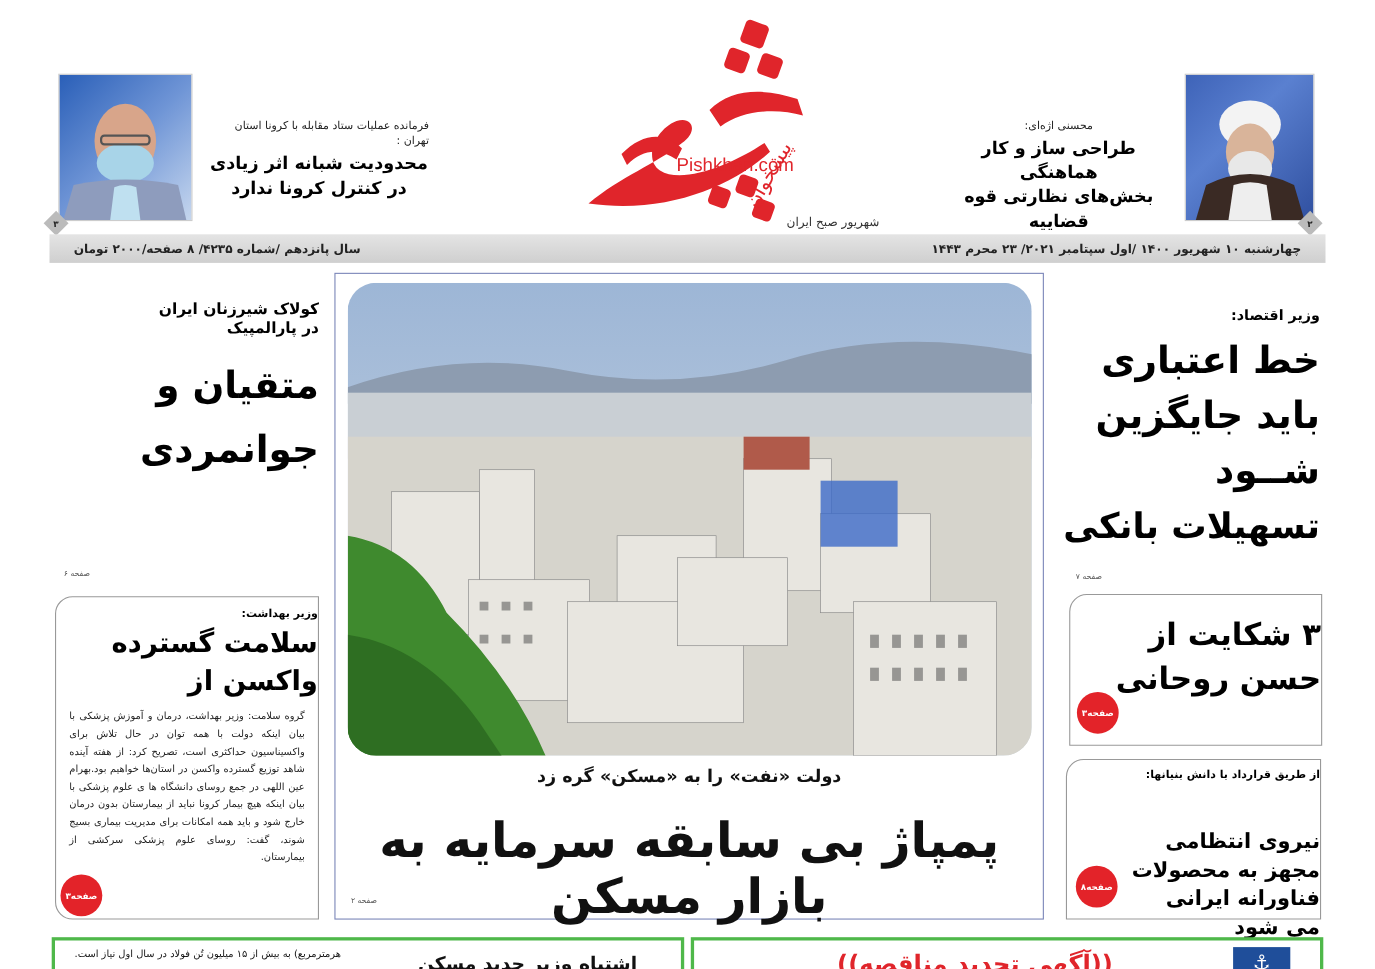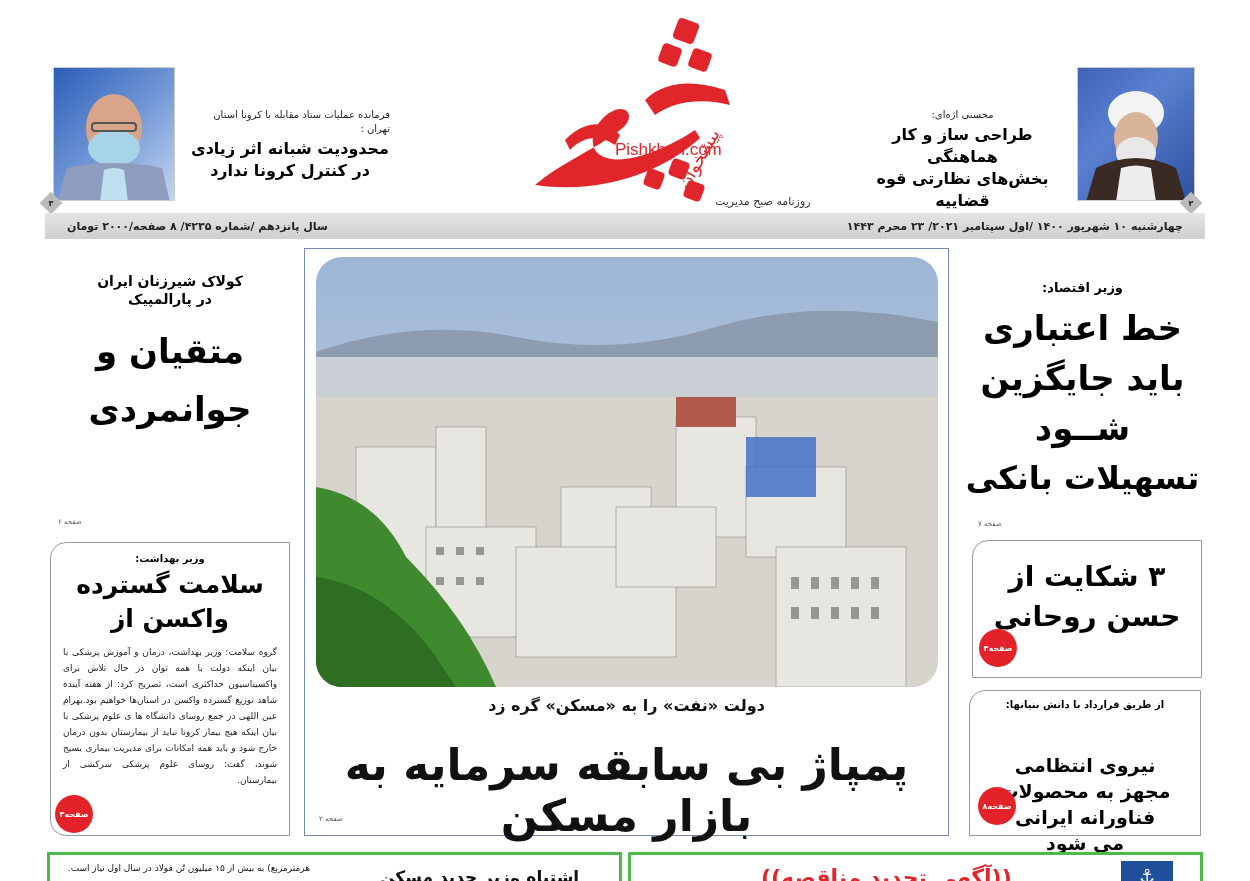--- a/index.html
+++ b/index.html
@@ -14,21 +14,21 @@
   .logo-tag { position: absolute; left: 200px; top: 185px; font-size: 11px; color: #333; }
 
   .teaser-photo { border: 1px solid #ccc; overflow: hidden; }
   .teaser-kicker { font-size: 10px; color: #222; text-align: right; line-height: 14px; }
   .teaser-title { font-size: 16px; font-weight: bold; text-align: center; line-height: 22px; color: #000; }
   .page-diamond { width: 16px; height: 16px; background: #bbb; transform: rotate(45deg); display: flex; align-items: center; justify-content: center; }
   .page-diamond span { transform: rotate(-45deg); font-size: 8px; font-weight: bold; color: #222; }
 
   .dateline { left: 45px; top: 213px; width: 1160px; height: 26px; background: linear-gradient(to bottom, #e4e4e4, #cfcfcf); display: flex; justify-content: space-between; align-items: center; padding: 0 22px; font-size: 11px; font-weight: bold; color: #222; }
 
-  .col-head { text-align: center; font-weight: bold; color: #000; }
+  .col-head { text-align: right; font-weight: bold; color: #000; }
   .page-ref { font-size: 7px; color: #555; }
 
   .boxed { border: 1.5px solid #999; border-radius: 16px 0 0 0; background: #fff; }
 
   .red-badge { width: 38px; height: 38px; border-radius: 50%; background: #e32329; color: #fff; display: flex; align-items: center; justify-content: center; font-size: 8px; font-weight: bold; }
 
   .hero { left: 304px; top: 248px; width: 645px; height: 588px; border: 1.5px solid #7b86b8; }
   .hero-photo { position: absolute; left: 11px; top: 8px; width: 622px; height: 430px; border-radius: 26px; overflow: hidden; }
   .hero-sub { position: absolute; top: 447px; left: 0; right: 0; text-align: center; font-size: 16px; font-weight: bold; }
   .hero-title { position: absolute; top: 490px; left: 0; right: 0; text-align: center; font-size: 44px; font-weight: bold; letter-spacing: -1px; }
@@ -48,21 +48,21 @@
       <rect x="135" y="35" width="20" height="20" rx="4" transform="rotate(20 145 45)"></rect>
       <rect x="165" y="40" width="20" height="20" rx="4" transform="rotate(20 175 50)"></rect>
       <rect x="120" y="160" width="18" height="18" rx="4" transform="rotate(20 129 169)"></rect>
       <rect x="145" y="150" width="18" height="18" rx="4" transform="rotate(20 154 159)"></rect>
       <rect x="160" y="172" width="18" height="18" rx="4" transform="rotate(20 169 181)"></rect>
       <path d="M40 130 C 60 110, 80 110, 95 125 L 90 135 C 75 125, 60 125, 45 140 Z"></path>
     </g>
     <text x="150" y="115" font-size="18" fill="#e0252b" font-family="DejaVu Serif, serif" transform="rotate(-60 180 80)">پیشخوان</text>
   </svg>
   <div class="logo-site">Pishkhan.com</div>
-  <div class="logo-tag">روزنامه صبح مدیریت</div>
+  <div class="logo-tag">شهریور صبح ایران</div>
 </div>
 
 <div class="abs teaser-photo" style="left:1077px; top:67px; width:118px; height:134px; background: linear-gradient(135deg,#3e63b8 0%,#5a80d0 40%,#3050a0 100%);">
   <svg width="118" height="134" viewBox="0 0 118 134">
     <ellipse cx="60" cy="45" rx="28" ry="22" fill="#f3f3f3"></ellipse>
     <ellipse cx="60" cy="70" rx="22" ry="26" fill="#d9b49a"></ellipse>
     <ellipse cx="60" cy="85" rx="20" ry="16" fill="#e8e8e8"></ellipse>
     <path d="M10 134 L 20 100 Q 60 80 100 100 L 110 134 Z" fill="#3a2a24"></path>
     <path d="M40 134 L 45 100 Q 60 95 75 100 L 80 134 Z" fill="#eee"></path>
   </svg>

